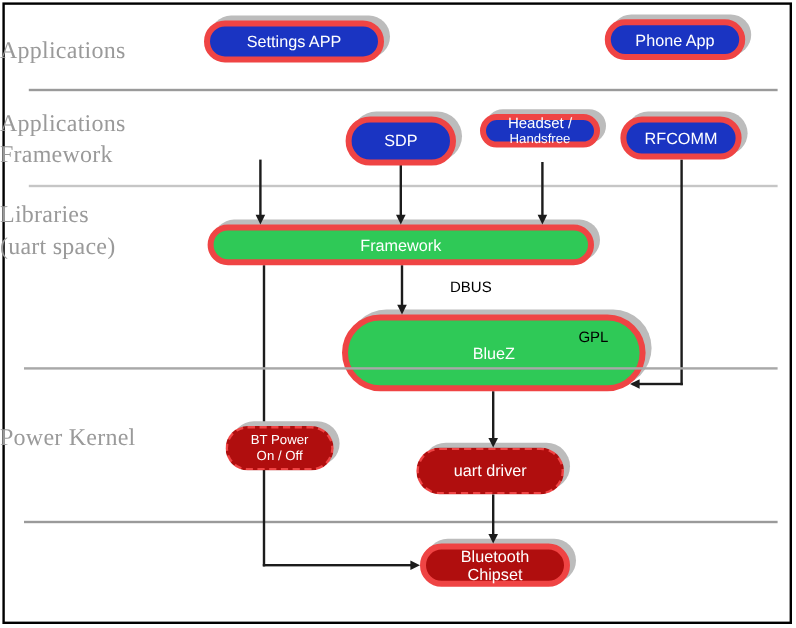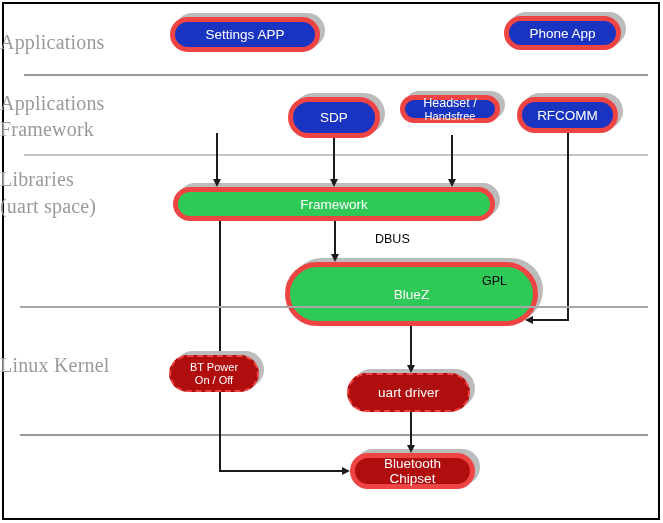--- a/index.html
+++ b/index.html
@@ -44,21 +44,21 @@
 
   <div class="layer-label" style="top:31px;">Applications</div>
   <div class="layer-label two" style="top:90px;">
     <div>Applications</div>
     <div>Framework</div>
   </div>
   <div class="layer-label two" style="top:166px;line-height:27px;">
     <div>Libraries</div>
     <div>(uart space)</div>
   </div>
-  <div class="layer-label" style="top:354px;">Linux Kernel</div>
+  <div class="layer-label" style="top:354px;">Power Kernel</div>
 
   <div class="divider" style="left:24px;top:74px;width:624px;background:#9a9a9a;"></div>
   <div class="divider" style="left:24px;top:154px;width:624px;background:#c6c6c6;"></div>
   <div class="divider over" style="left:20px;top:306px;width:628px;background:#a8a8a8;"></div>
   <div class="divider" style="left:20px;top:434px;width:628px;background:#9a9a9a;"></div>
 
   <div class="conn v" style="left:216px;top:133px;height:54px;"></div>
   <div class="arrow down" style="left:213px;top:179px;"></div>
 
   <div class="conn v" style="left:333px;top:133px;height:54px;"></div>
@@ -104,21 +104,21 @@
   </div>
 
   <div class="pill green" style="left:173px;top:187px;width:322px;height:34px;">
     <div>Framework</div>
   </div>
   <div class="pill green" style="left:285px;top:262px;width:253px;height:64px;">
     <div class="tag">GPL</div>
     <div>BlueZ</div>
   </div>
 
-  <div class="pill red dashed" style="left:169px;top:355px;width:90px;height:37px;">
+  <div class="pill red dashed" style="left:188px;top:355px;width:90px;height:37px;">
     <div class="sub">BT Power</div>
     <div class="sub">On / Off</div>
   </div>
   <div class="pill red dashed" style="left:347px;top:373px;width:123px;height:39px;">
     <div>uart driver</div>
   </div>
 
   <div class="pill red" style="left:350px;top:453px;width:125px;height:36px;">
     <div>Bluetooth</div>
     <div>Chipset</div>

